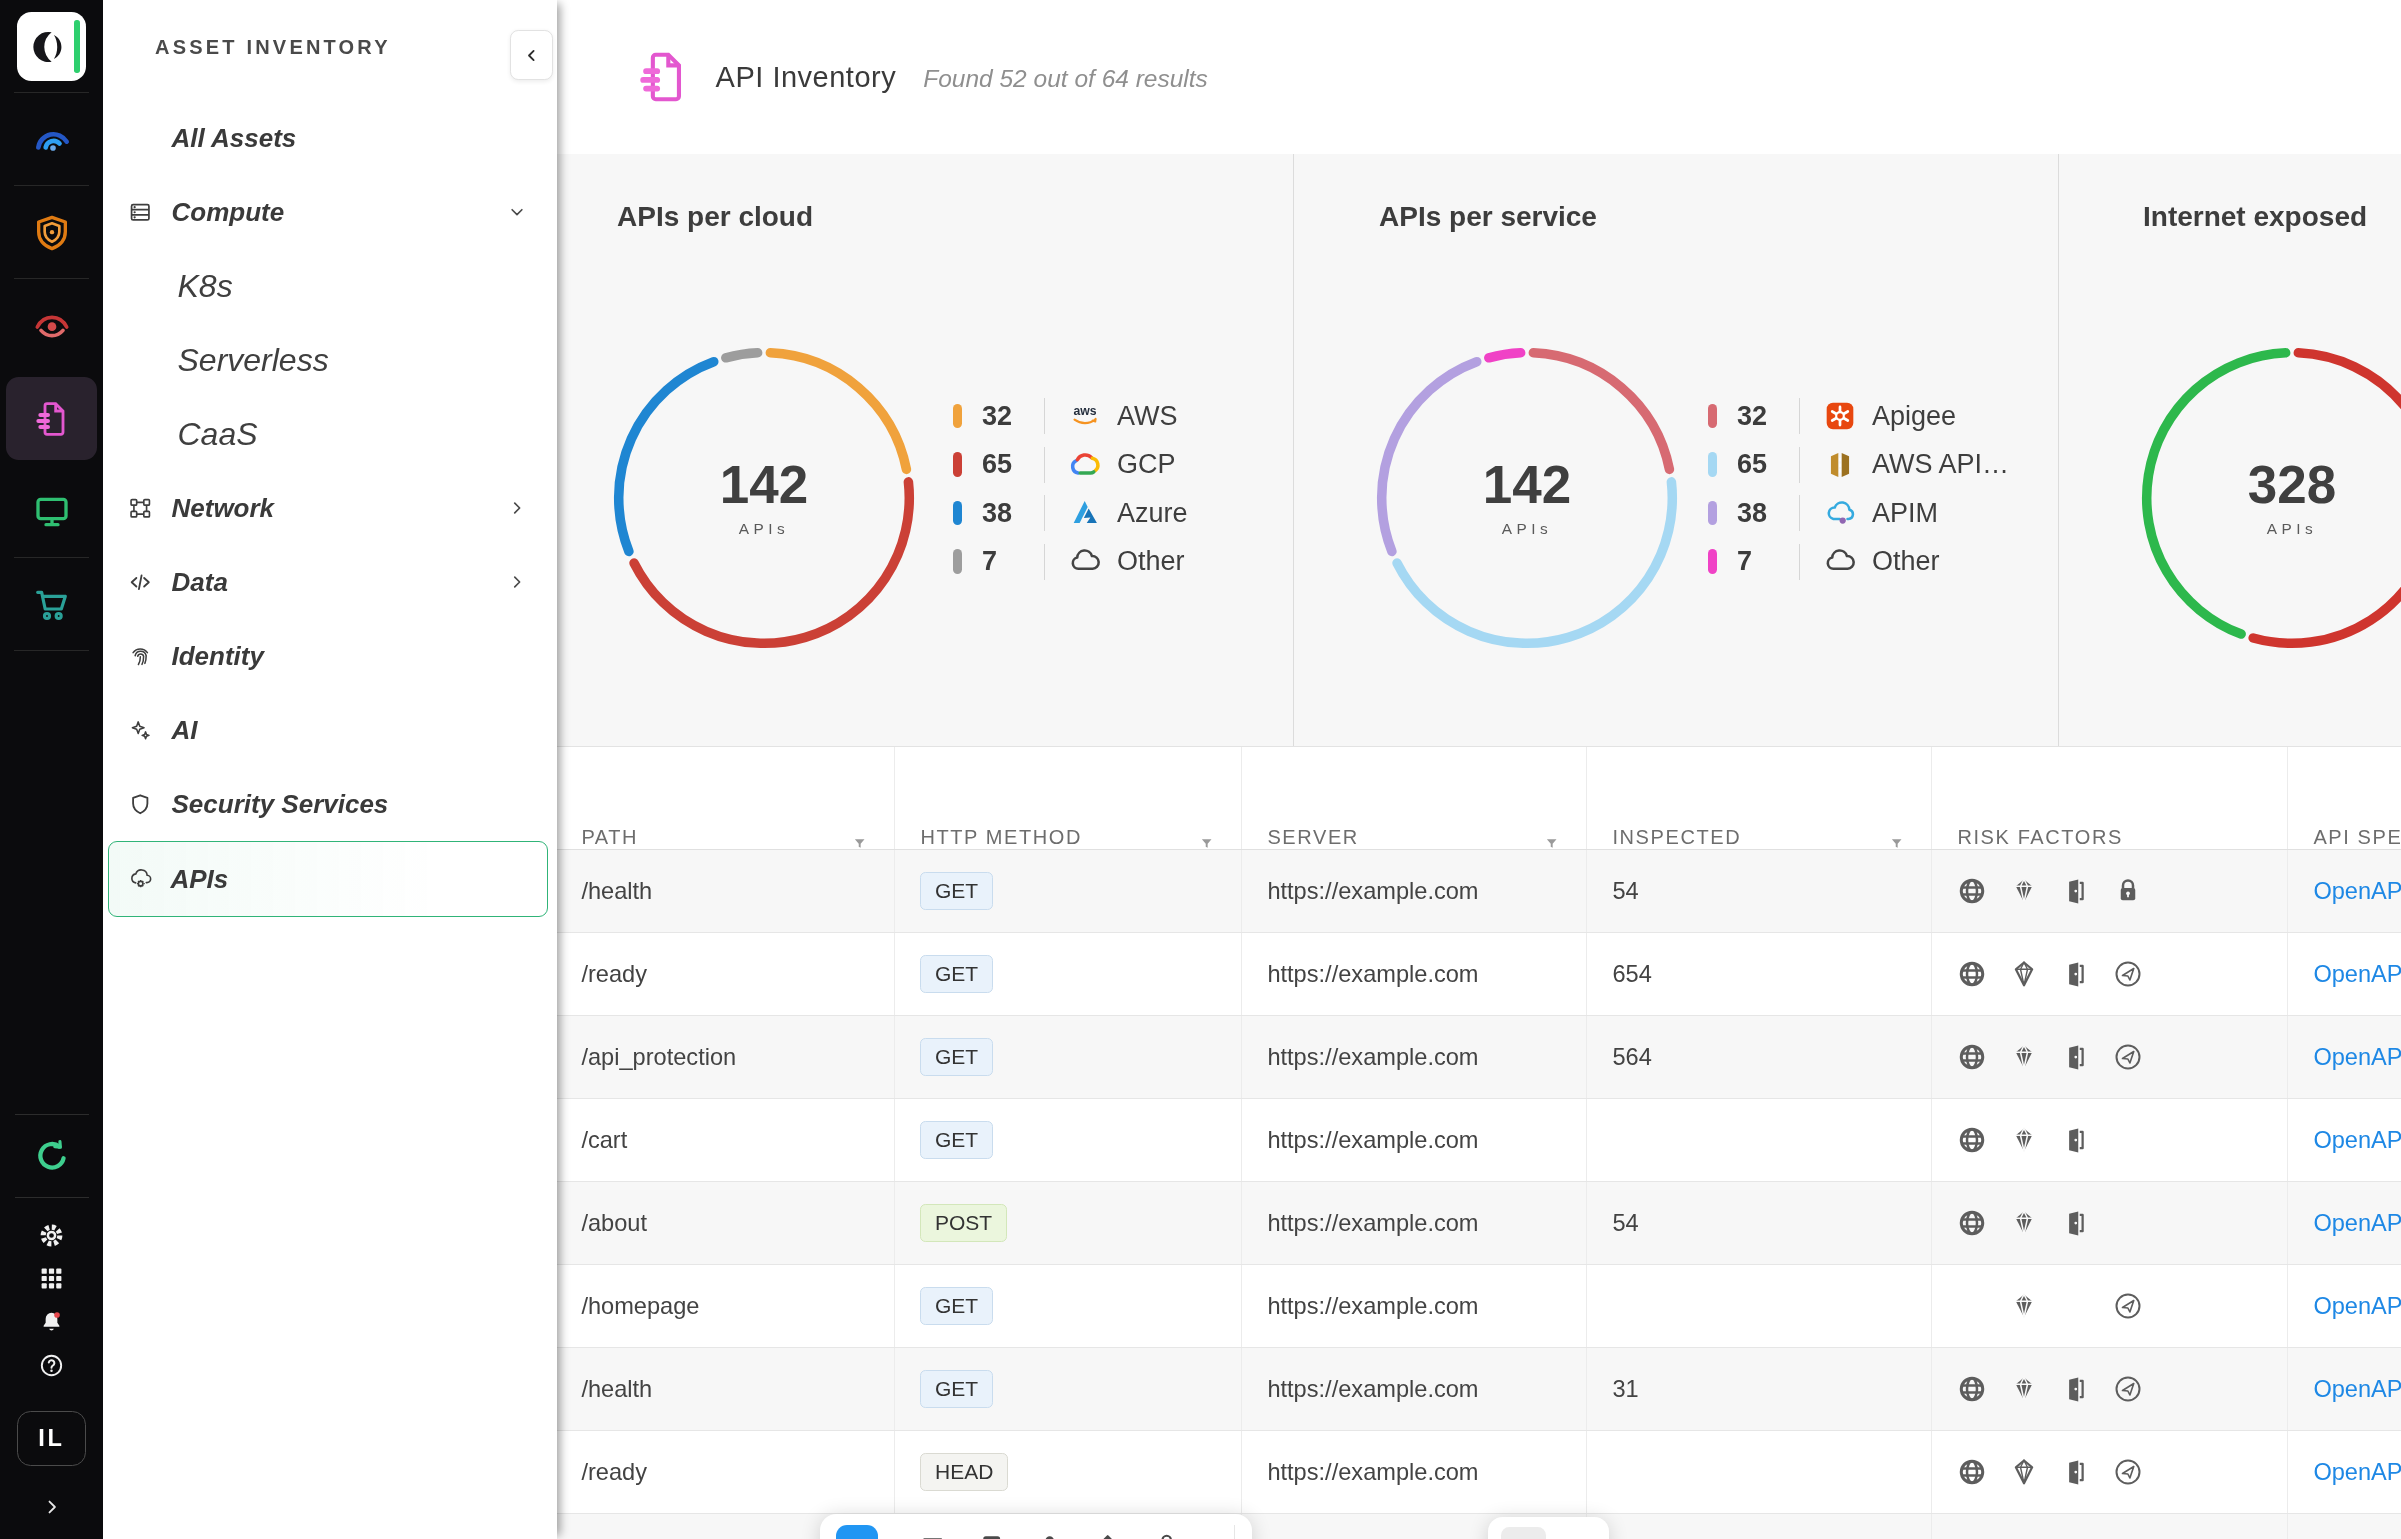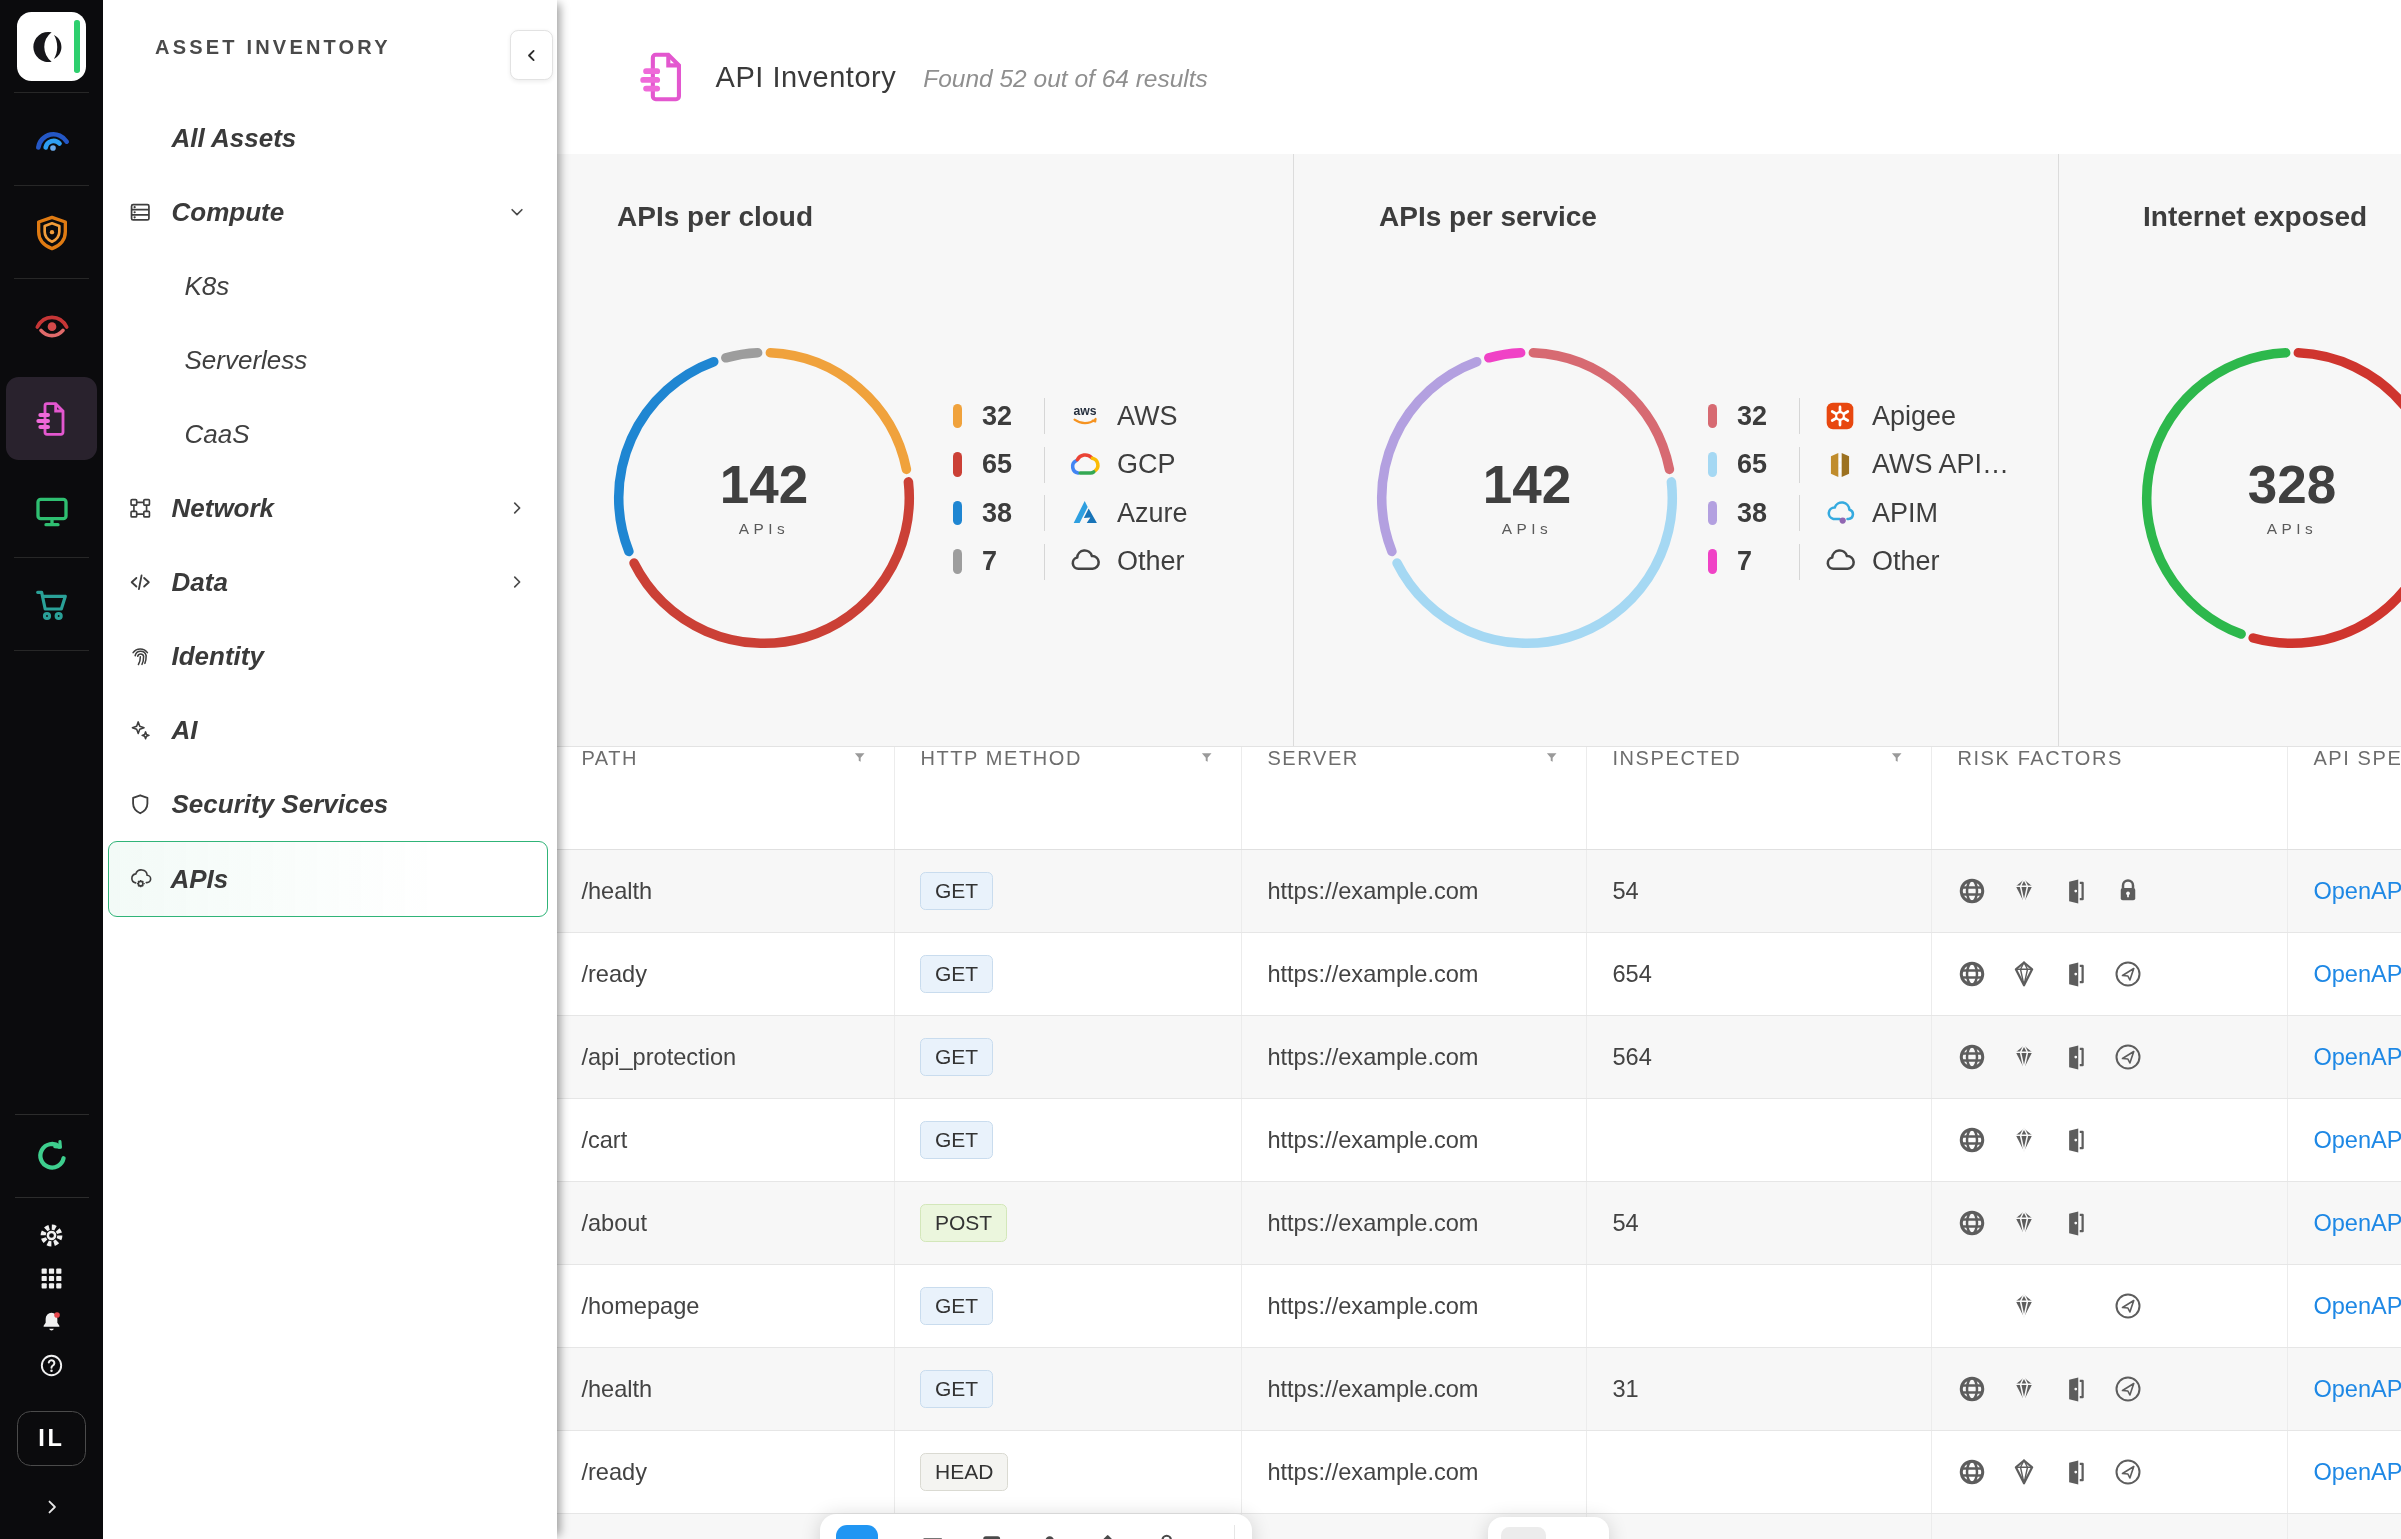--- a/index.html
+++ b/index.html
@@ -41,21 +41,21 @@
   .sb-title{font-size:20px;font-weight:700;letter-spacing:3.2px;color:#4a4a4a;}
   .collapse-btn{position:absolute;top:30px;right:4.5px;width:43px;height:50px;background:#fff;
                 border:0.9px solid #e2e2e2;border-radius:8.2px;box-shadow:0 1.8px 4.5px rgba(0,0,0,.07);
                 display:flex;align-items:center;justify-content:center;color:#2d2d2d;}
   .collapse-btn svg{width:17px;height:17px;}
   .nav{margin-top:42px;}
   .nav-item{position:relative;height:74px;display:flex;align-items:center;padding-left:24.5px;cursor:pointer;}
   .nav-ic{width:44px;height:25.4px;flex:none;color:#3e3e3e;display:flex;align-items:center;}
   .nav-ic [data-icon]{width:24.5px;height:24.5px;}
   .nav-label{font-size:26px;font-style:italic;font-weight:700;color:#3a3a3a;white-space:nowrap;}
-  .nav-item.sub .nav-label{font-weight:400;font-size:26px;margin-left:13px;color:#3f3f3f;}
+  .nav-item.sub .nav-label{font-weight:400;font-size:32px;margin-left:6px;color:#3f3f3f;}
   .nav-chev{position:absolute;right:31px;color:#4a4a4a;width:18px;height:18px;}
   .nav-item.selected{border:1.8px solid #30b478;border-radius:9px;margin:0 9px 0 4.5px;padding-left:18px;
                      background:linear-gradient(90deg,rgba(48,180,120,.06),rgba(48,180,120,0) 75%);}
 
   
   .content{position:absolute;left:556px;top:0;right:0;height:100%;background:#f7f7f7;overflow:hidden;}
   .titlebar{height:154px;background:#fff;display:flex;align-items:center;padding-left:78px;}
   .title-ic{width:58px;height:58px;}
   .title-group{display:flex;align-items:baseline;margin-left:23.6px;}
   .page-title{font-size:29px;font-weight:400;color:#3a3a3a;letter-spacing:0.5px;}
@@ -81,21 +81,21 @@
   .pill{width:9px;height:24.5px;border-radius:4.5px;flex:none;}
   .lnum{width:62px;margin-left:20px;font-size:27px;font-weight:600;color:#3c3c3c;}
   .ldiv{width:0.9px;height:36px;background:#d6d6d6;margin-right:23.6px;flex:none;}
   .licon{width:34px;height:34px;margin-right:14.5px;color:#444;}
   .llabel{font-size:27px;color:#3e3e3e;white-space:nowrap;}
 
   
   .table{position:absolute;top:746px;left:0;right:0;bottom:0;background:#fff;overflow:hidden;border-top:0.9px solid #e3e3e3;}
   .thead,.trow{display:grid;grid-template-columns:339px 347px 345px 345px 356px 363px;width:2094px;}
   .thead{height:102px;background:#fff;border-bottom:0.9px solid #e0e0e0;}
-  .th{display:flex;align-items:flex-start;justify-content:space-between;padding:0 27px 0 25.4px;
+  .th{display:flex;align-items:flex-end;justify-content:space-between;padding:0 27px 0 25.4px;
       border-right:0.9px solid #ececec;color:#6d6d6d;font-size:20px;letter-spacing:1.6px;font-weight:400;}
   .funnel{width:15.4px;height:15.4px;color:#9a9a9a;flex:none;}
   .trow{height:82px;border-bottom:0.9px solid #e6e6e6;background:#fff;}
   .trow:nth-child(odd){background:#f7f7f7;}
   .td{display:flex;align-items:center;padding-left:25.4px;border-right:0.9px solid #ececec;
       font-size:23.6px;color:#434343;overflow:hidden;white-space:nowrap;}
   .badge{font-size:21px;padding:6.4px 13.6px;border:0.9px solid transparent;border-radius:5.4px;color:#333;}
   .badge:empty{display:none;}
   .badge[data-kind="GET"]{background:#e9f2fb;border-color:#c9dcee;}
   .badge[data-kind="POST"]{background:#ebf6dd;border-color:#d3e7ba;}

